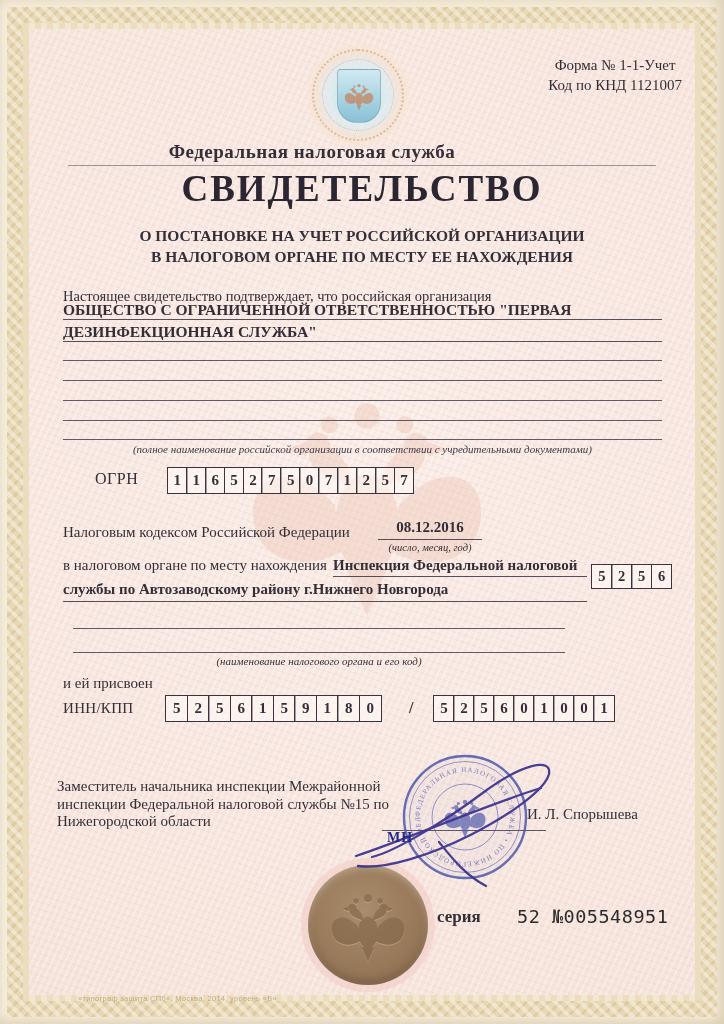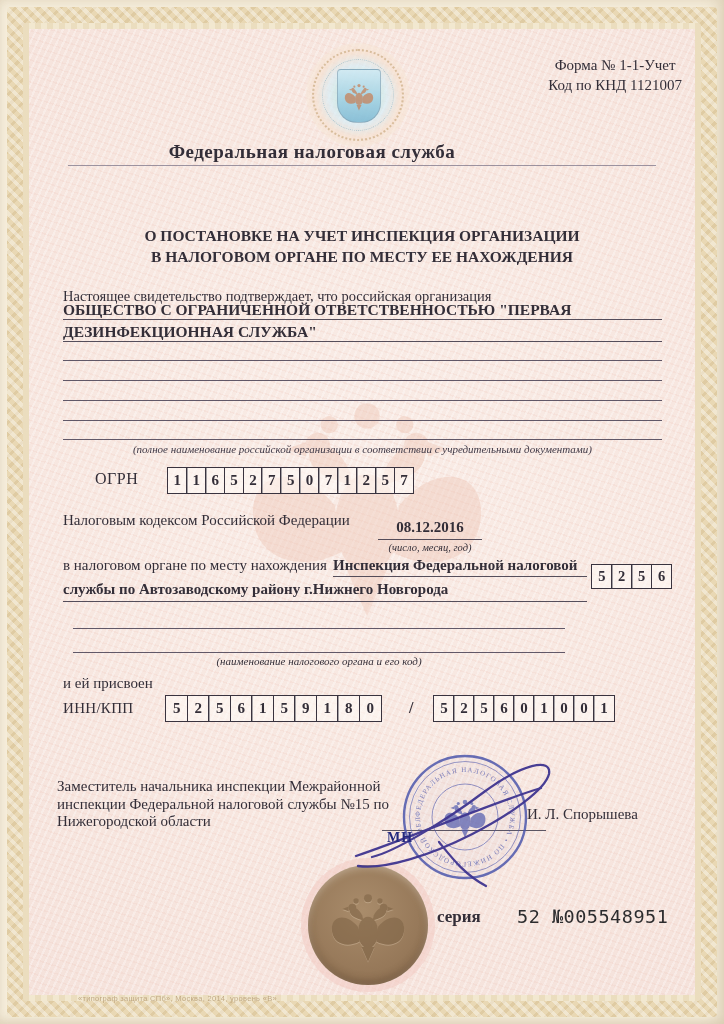--- a/index.html
+++ b/index.html
@@ -111,21 +111,22 @@
     </div>
   </div>
 
   <div class="abs" style="right:42px;top:55px;font-size:15px;line-height:20px;text-align:center;">
     <div>Форма № 1-1-Учет</div>
     <div>Код по КНД 1121007</div>
   </div>
 
   <div class="abs bold center" style="left:0;top:141px;width:624px;font-size:19px;letter-spacing:.5px;">Федеральная налоговая служба</div>
   <div class="abs" style="left:68px;top:165px;width:588px;height:0;border-top:1px solid rgba(125,118,138,.75);"></div>
-  <div class="abs bold center" style="left:0;top:227px;width:724px;font-size:15.5px;">О ПОСТАНОВКЕ НА УЧЕТ ИНСПЕКЦИЯ ОРГАНИЗАЦИИ</div>
+  <div class="abs bold center" style="left:0;top:167px;width:724px;font-size:37px;letter-spacing:2px;color:#2b2631;">СВИДЕТЕЛЬСТВО</div>
+  <div class="abs bold center" style="left:0;top:227px;width:724px;font-size:15.5px;">О ПОСТАНОВКЕ НА УЧЕТ РОССИЙСКОЙ ОРГАНИЗАЦИИ</div>
   <div class="abs bold center" style="left:0;top:248px;width:724px;font-size:15.5px;">В НАЛОГОВОМ ОРГАНЕ  ПО МЕСТУ ЕЕ НАХОЖДЕНИЯ</div>
 
   <div class="abs" style="left:63px;top:288px;font-size:14.5px;">Настоящее свидетельство подтверждает, что российская организация</div>
   <div class="abs bold u-line" style="left:63px;top:301px;width:599px;height:18px;font-size:15.5px;">ОБЩЕСТВО С ОГРАНИЧЕННОЙ ОТВЕТСТВЕННОСТЬЮ "ПЕРВАЯ</div>
   <div class="abs bold u-line" style="left:63px;top:323px;width:599px;height:18px;font-size:15.5px;">ДЕЗИНФЕКЦИОННАЯ СЛУЖБА"</div>
   <div class="rule" style="left:63px;top:360px;width:599px;"></div>
   <div class="rule" style="left:63px;top:380px;width:599px;"></div>
   <div class="rule" style="left:63px;top:400px;width:599px;"></div>
   <div class="rule" style="left:63px;top:420px;width:599px;"></div>
   <div class="rule" style="left:63px;top:439px;width:599px;"></div>
@@ -141,21 +142,21 @@
     <div class="cell">7</div>
     <div class="cell">5</div>
     <div class="cell">0</div>
     <div class="cell">7</div>
     <div class="cell">1</div>
     <div class="cell">2</div>
     <div class="cell">5</div>
     <div class="cell">7</div>
   </div>
 
-  <div class="abs" style="left:63px;top:512px;font-size:15px;">Налоговым кодексом Российской Федерации</div>
+  <div class="abs" style="left:63px;top:524px;font-size:15px;">Налоговым кодексом Российской Федерации</div>
   <div class="abs bold center u-line" style="left:378px;top:519px;width:104px;height:20px;font-size:15px;">08.12.2016</div>
   <div class="abs ital center" style="left:366px;top:542px;width:128px;font-size:10.5px;">(число, месяц, год)</div>
 
   <div class="abs" style="left:63px;top:557px;width:524px;height:20px;display:flex;font-size:15px;text-align:center;">
     <span style="margin-right:6px;">в налоговом органе по месту нахождения</span>
     <span class="bold u-line">Инспекция Федеральной налоговой</span>
     <span class="u-line" style="flex:1;"></span>
   </div>
   <div class="abs bold u-line" style="left:63px;top:581px;width:524px;height:20px;font-size:15px;">службы по Автозаводскому району г.Нижнего Новгорода</div>
   <div class="cells cells-code" style="left:591px;top:564px;">

